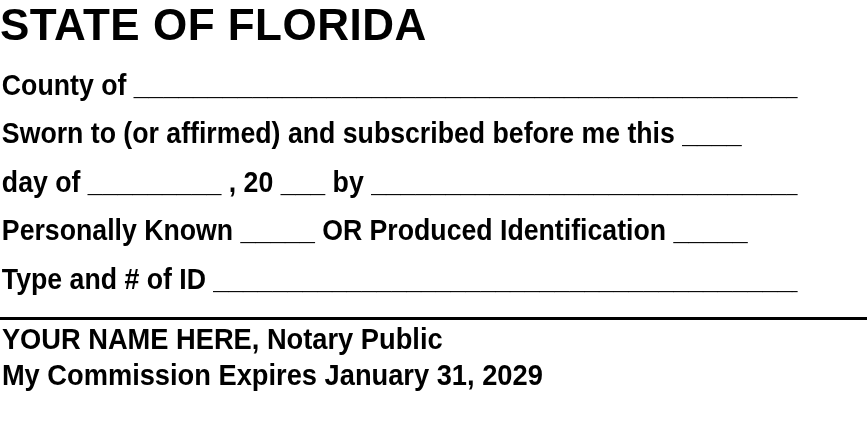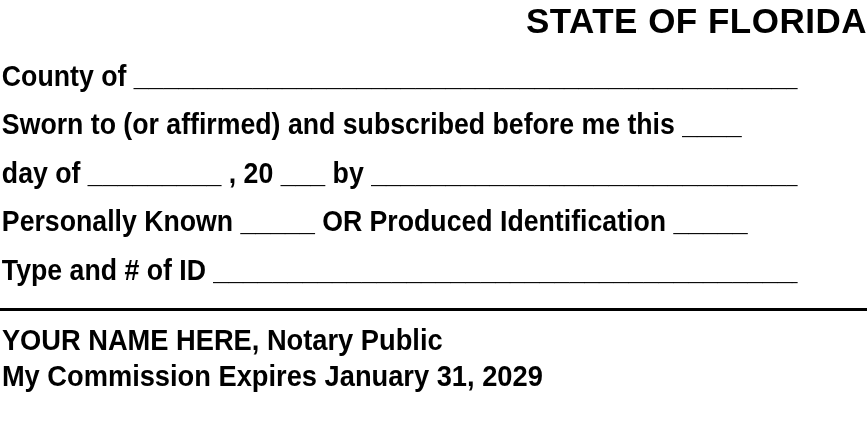--- a/index.html
+++ b/index.html
@@ -15,22 +15,22 @@
     overflow: hidden;
   }
   .stamp {
     position: relative;
     width: 867px;
     height: 443px;
     box-sizing: border-box;
     padding: 0;
   }
   .title {
-    text-align: right;
-    font-size: 35px;
+    text-align: left;
+    font-size: 44px;
     font-weight: bold;
     letter-spacing: 0.5px;
     line-height: 1.0;
     padding-top: 3px;
     font-family: "Liberation Sans", sans-serif;
   }
   .body-lines {
     padding-top: 14px;
   }
   .line {
@@ -43,21 +43,21 @@
     line-height: 1.67;
     padding-left: 2px;
     overflow: hidden;
   }
   .rule {
     border-top: 3px solid #000000;
     margin-top: 14px;
     width: 867px;
   }
   .footer {
-    padding-top: 12px;
+    padding-top: 2px;
   }
   .footer-line {
     font-size: 29px;
     font-weight: bold;
     font-family: "Liberation Sans Narrow", "Liberation Sans", sans-serif;
     transform: scaleX(0.94);
     transform-origin: left center;
     white-space: nowrap;
     line-height: 1.24;
     padding-left: 2px;

